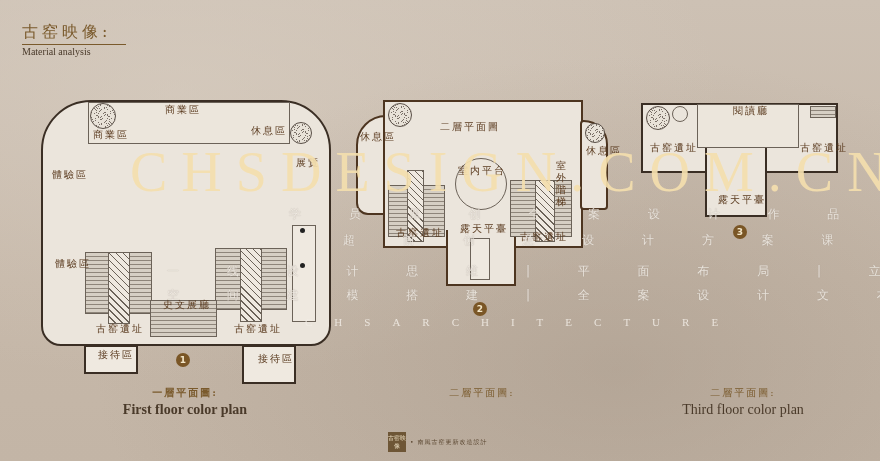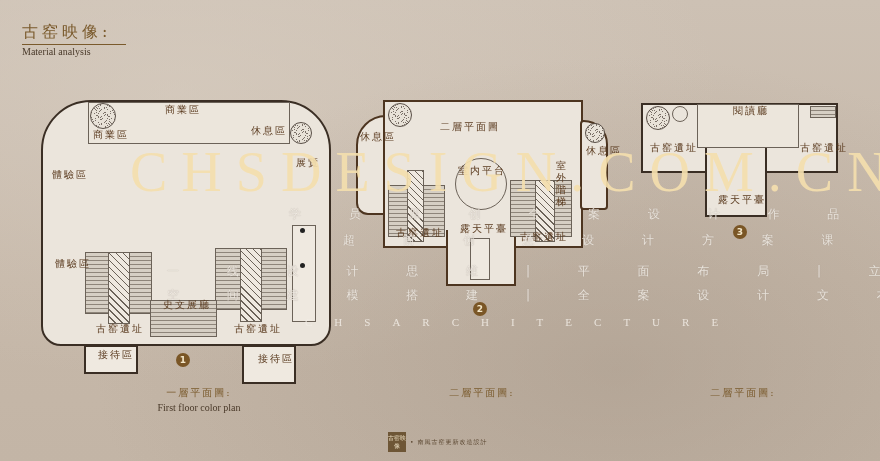--- a/index.html
+++ b/index.html
@@ -14,21 +14,21 @@
   .header .en{font-size:10px;color:#4a3a2a;font-family:"Liberation Serif",serif;}
   .plan{position:absolute;background:#ebe5dc;border:2px solid #3a2e24;box-sizing:border-box;}
   .plan-dark{border-color:#4d3520;}
   .room-label{position:absolute;font-size:10px;color:#5a3a1e;letter-spacing:2px;white-space:nowrap;font-family:"DejaVu Serif",serif;}
   .stair{position:absolute;background:repeating-linear-gradient(180deg,#d6cfc4 0 3px,#8e857a 3px 4px);border:1px solid #6b6258;}
   .hatch{position:absolute;background:repeating-linear-gradient(45deg,#efe9e0 0 4px,#6b6258 4px 5px);border:1px solid #6b6258;}
   .spiral{position:absolute;border-radius:50%;border:1px solid #5a5048;background:repeating-conic-gradient(#e8e2d8 0 10deg,#7a7068 10deg 12deg);}
   .badge{position:absolute;width:14px;height:14px;border-radius:50%;background:#7a5626;color:#f3e6c8;font-size:9px;line-height:14px;text-align:center;font-family:"DejaVu Sans",sans-serif;font-weight:bold;}
   .cap{position:absolute;text-align:center;width:200px;}
   .cap .cn{font-size:10px;color:#7a5a2c;letter-spacing:2px;}
-  .cap .en{font-size:10px;color:#4a3a2a;font-family:"Liberation Serif",serif;margin-top:2px;}
+  .cap .en{font-size:14px;color:#4a3a2a;font-family:"Liberation Serif",serif;margin-top:2px;}
   .wm-big{position:absolute;left:130px;top:140px;font-family:"Liberation Serif",serif;font-size:56px;color:#f4dfae;opacity:.92;letter-spacing:14px;white-space:nowrap;}
   .wm-line{position:absolute;white-space:nowrap;color:#f2ede6;font-size:12px;font-family:"DejaVu Sans",sans-serif;opacity:.85;text-shadow:0 0 1px #9a8f84;}
   .wm-line.wide{letter-spacing:22px;}
   .wm-arch{position:absolute;left:305px;top:316px;font-family:Liberation Serif, serif;font-size:11px;color:#f2ede6;letter-spacing:22px;white-space:nowrap;opacity:.85;}
   .footer{position:absolute;left:388px;top:432px;display:flex;align-items:center;gap:4px;}
   .footer .seal{width:18px;height:20px;background:#6e5636;color:#eadcc0;font-size:6px;line-height:8px;text-align:center;padding-top:2px;box-sizing:border-box;}
   .footer .txt{font-size:6px;color:#5a4630;letter-spacing:1px;}
   .dot{position:absolute;width:5px;height:5px;background:#222;border-radius:50%;}
   .circle{position:absolute;border:1px solid #6b6258;border-radius:50%;}
   .box{position:absolute;border:1px solid #6b6258;background:#efe9e0;}
@@ -104,29 +104,30 @@
   <div class="spiral" style="left:646px;top:106px;width:22px;height:22px;"></div>
   <div class="circle" style="left:672px;top:106px;width:14px;height:14px;"></div>
   <div class="stair" style="left:810px;top:106px;width:24px;height:10px;"></div>
   <div class="room-label" style="left:733px;top:104px;">閱讀廳</div>
   <div class="room-label" style="left:650px;top:141px;">古窑遺址</div>
   <div class="room-label" style="left:800px;top:141px;">古窑遺址</div>
   <div class="room-label" style="left:718px;top:193px;">露天平臺</div>
   <div class="badge" style="left:733px;top:225px;">3</div>
 </div>
 
-<div class="cap" style="left:99px;top:386px;">
+<div class="cap" style="left:85px;top:386px;font-weight:bold;">
   <div class="cn">一層平面圖:</div>
   <div class="en">First floor color plan</div>
 </div>
 <div class="cap" style="left:382px;top:386px;">
   <div class="cn">二層平面圖:</div>
 </div>
 <div class="cap" style="left:643px;top:386px;">
   <div class="cn">二層平面圖:</div>
+  <div class="en">Third floor color plan</div>
 </div>
 
 <div class="wm-big">CHSDESIGN.COM.CN</div>
 <div class="wm-line wide" style="left:289px;top:206px;">学 员 原 创 全 案 设 计 作 品</div>
 <div class="wm-line wide" style="left:343px;top:232px;">超 前 创 意 设 计 方 案 课 程</div>
 <div class="wm-line wide" style="left:167px;top:263px;">一 线 设 计 思 维 | 平 面 布 局 | 立 面 设 计 思 路</div>
 <div class="wm-line wide" style="left:167px;top:287px;">空 间 建 模 搭 建 | 全 案 设 计 文 本 | 高 薪 作 品 集</div>
 <div class="wm-arch">CHSARCHITECTURE</div>
 
 <div class="footer">

